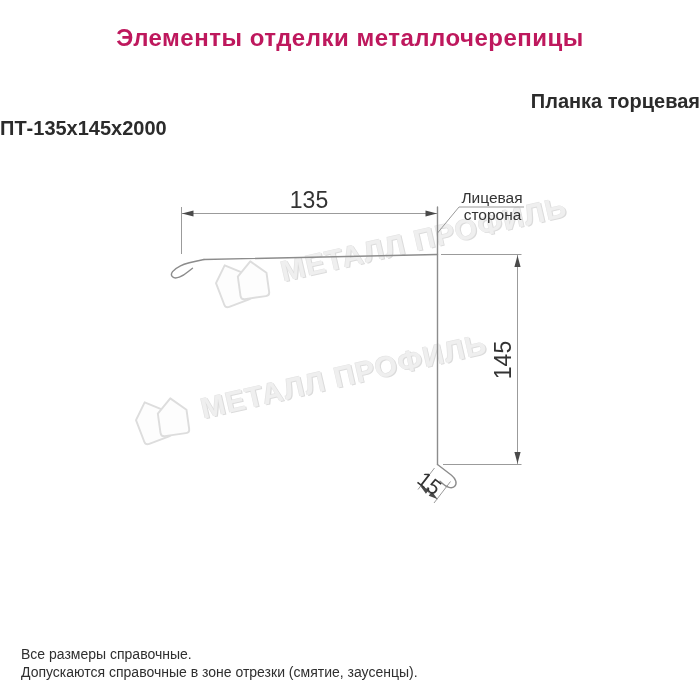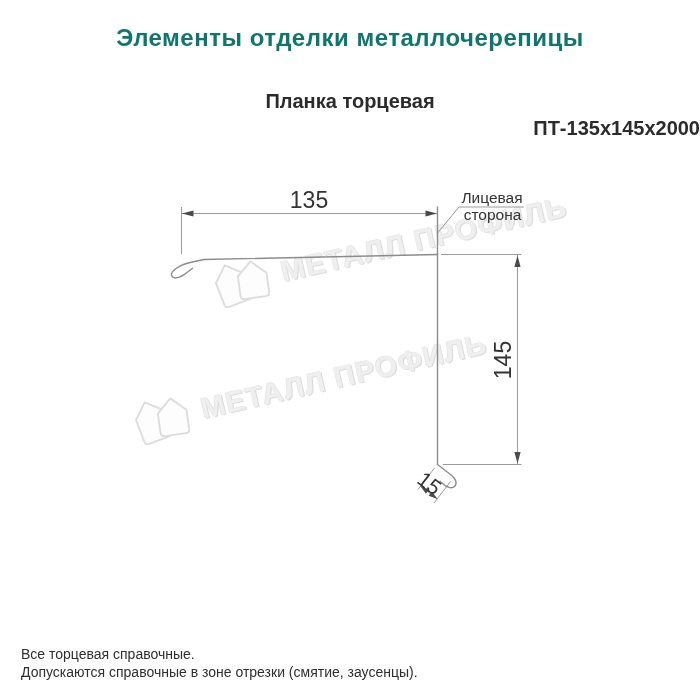--- a/index.html
+++ b/index.html
@@ -18,41 +18,41 @@
   }
   .page-title {
     position: absolute;
     top: 24px;
     left: 0;
     width: 700px;
     margin: 0;
     text-align: center;
     font-size: 24px;
     font-weight: bold;
-    color: #0f766e;
+    color: #be185d;
     letter-spacing: 0.5px;
     z-index: 3;
   }
   .product-name {
     position: absolute;
     top: 90px;
     left: 0;
     width: 700px;
-    text-align: center;
+    text-align: right;
     font-size: 20px;
     font-weight: bold;
     color: #2b2b2b;
     z-index: 3;
   }
   .product-code {
     position: absolute;
     top: 117px;
     left: 0;
     width: 700px;
-    text-align: right;
+    text-align: left;
     font-size: 20px;
     font-weight: bold;
     color: #2b2b2b;
     z-index: 3;
   }
   .watermark {
     position: absolute;
     display: flex;
     align-items: center;
     gap: 9px;
@@ -151,17 +151,17 @@
     <g fill="#333333" font-size="23">
       <text x="309" y="208" text-anchor="middle">135</text>
       <text transform="translate(511,360) rotate(-90)" text-anchor="middle">145</text>
       <text transform="translate(425,489) rotate(37.5)" text-anchor="middle" font-size="21">15</text>
       <text x="492" y="203" text-anchor="middle" font-size="15.5">Лицевая</text>
       <text x="492.5" y="220" text-anchor="middle" font-size="15.5">сторона</text>
     </g>
   </svg>
 
   <div class="footnotes">
-    <div>Все торцевая справочные.</div>
+    <div>Все размеры справочные.</div>
     <div>Допускаются справочные в зоне отрезки (смятие, заусенцы).</div>
   </div>
 
 </div>
 
 </body></html>

